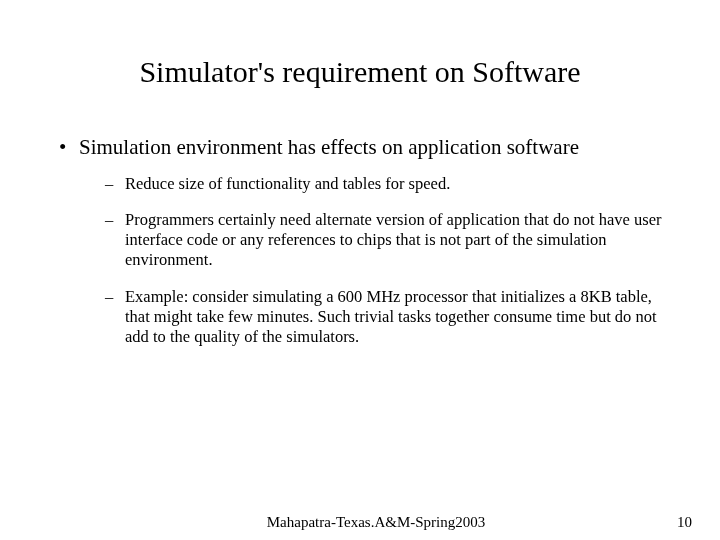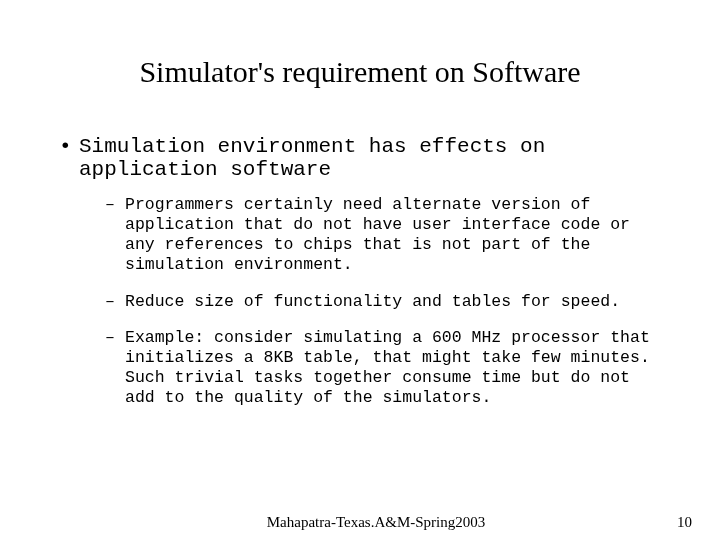--- a/index.html
+++ b/index.html
@@ -25,21 +25,20 @@
     }
     .bullet-l1 {
       font-size: 21px;
       list-style: none;
       margin-left: 4px;
     }
     .bullet-l1 > li {
       position: relative;
       padding-left: 20px;
       margin-bottom: 18px;
-      font-family: Liberation Mono, monospace;
     }
     .bullet-l1 > li::before {
       content: "•";
       position: absolute;
       left: 0;
       top: 0;
     }
     .bullet-l2 {
       list-style: none;
       margin-top: 14px;
@@ -80,24 +79,24 @@
 <body>
 
 <div class="slide">
   <h1 class="title">Simulator's requirement on Software</h1>
 
   <ul class="bullet-l1">
     <li>
       <span>Simulation environment has effects on application software</span>
       <ul class="bullet-l2">
         <li>
-          <span>Programmers certainly need alternate version of application that do not have user interface code or any references to chips that is not part of the simulation environment.</span>
+          <span>Reduce size of functionality and tables for speed.</span>
         </li>
         <li>
-          <span>Reduce size of functionality and tables for speed.</span>
+          <span>Programmers certainly need alternate version of application that do not have user interface code or any references to chips that is not part of the simulation environment.</span>
         </li>
         <li>
           <span>Example: consider simulating a 600 MHz processor that initializes a 8KB table, that might take few minutes. Such trivial tasks together consume time but do not add to the quality of the simulators.</span>
         </li>
       </ul>
     </li>
   </ul>
 </div>
 
 <div class="footer">

